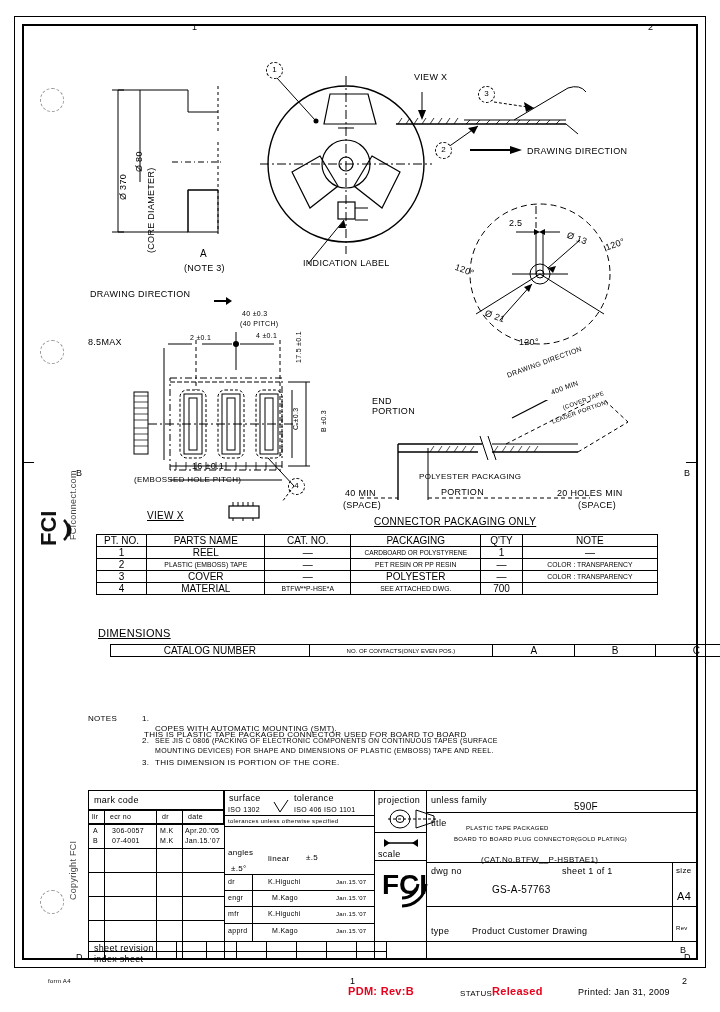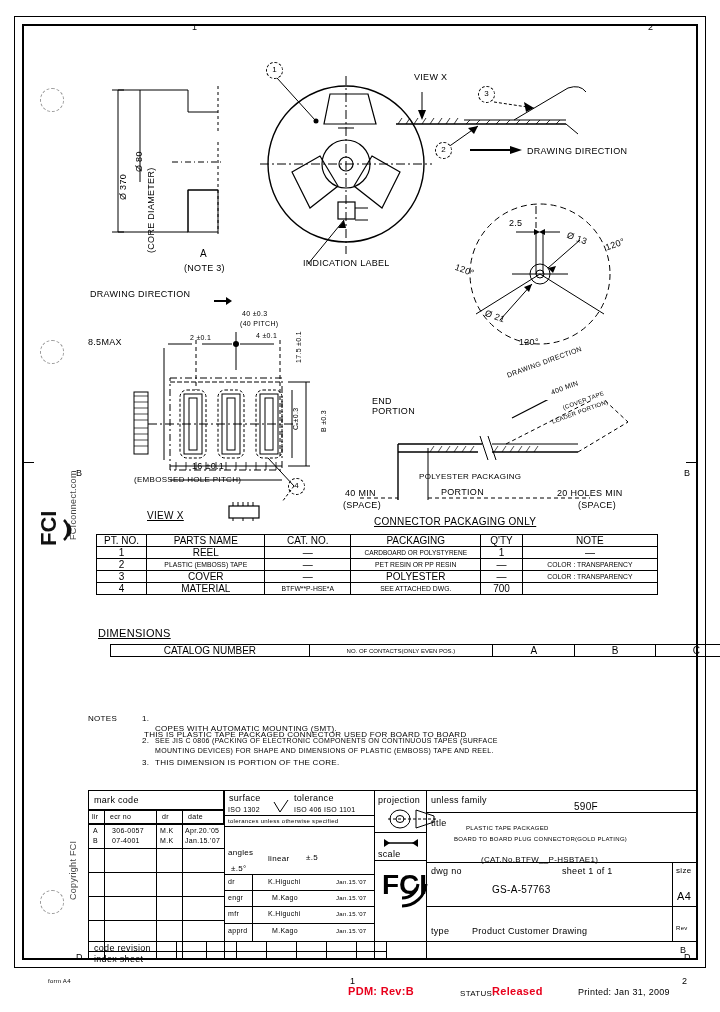--- a/index.html
+++ b/index.html
@@ -520,21 +520,21 @@
   <div class="txt s8" style="left:676px;top:866px;">size</div>
   <div class="txt s11" style="left:677px;top:890px;text-align:right;">A4</div>
   <div class="ln" style="left:426px;top:906px;width:272px;height:1px;"></div>
   <div class="ln" style="left:672px;top:906px;width:26px;height:1px;"></div>
 
   <div class="txt s9" style="left:431px;top:926px;">type</div>
   <div class="txt s9" style="left:472px;top:926px;">Product Customer Drawing</div>
   <div class="txt s6" style="left:676px;top:925px;">Rev</div>
   <div class="txt s9" style="left:680px;top:945px;">B</div>
 
-  <div class="txt s9" style="left:94px;top:943px;">code  revision</div>
+  <div class="txt s9" style="left:94px;top:943px;">sheet  revision</div>
   <div class="txt s9" style="left:94px;top:954px;">index   sheet</div>
   <div class="ln" style="left:176px;top:941px;width:1px;height:19px;"></div>
   <div class="ln" style="left:206px;top:941px;width:1px;height:19px;"></div>
   <div class="ln" style="left:236px;top:941px;width:1px;height:19px;"></div>
   <div class="ln" style="left:266px;top:941px;width:1px;height:19px;"></div>
   <div class="ln" style="left:296px;top:941px;width:1px;height:19px;"></div>
   <div class="ln" style="left:326px;top:941px;width:1px;height:19px;"></div>
   <div class="ln" style="left:356px;top:941px;width:1px;height:19px;"></div>
   <div class="ln" style="left:386px;top:941px;width:1px;height:19px;"></div>
   <div class="ln" style="left:88px;top:951px;width:298px;height:1px;"></div>

